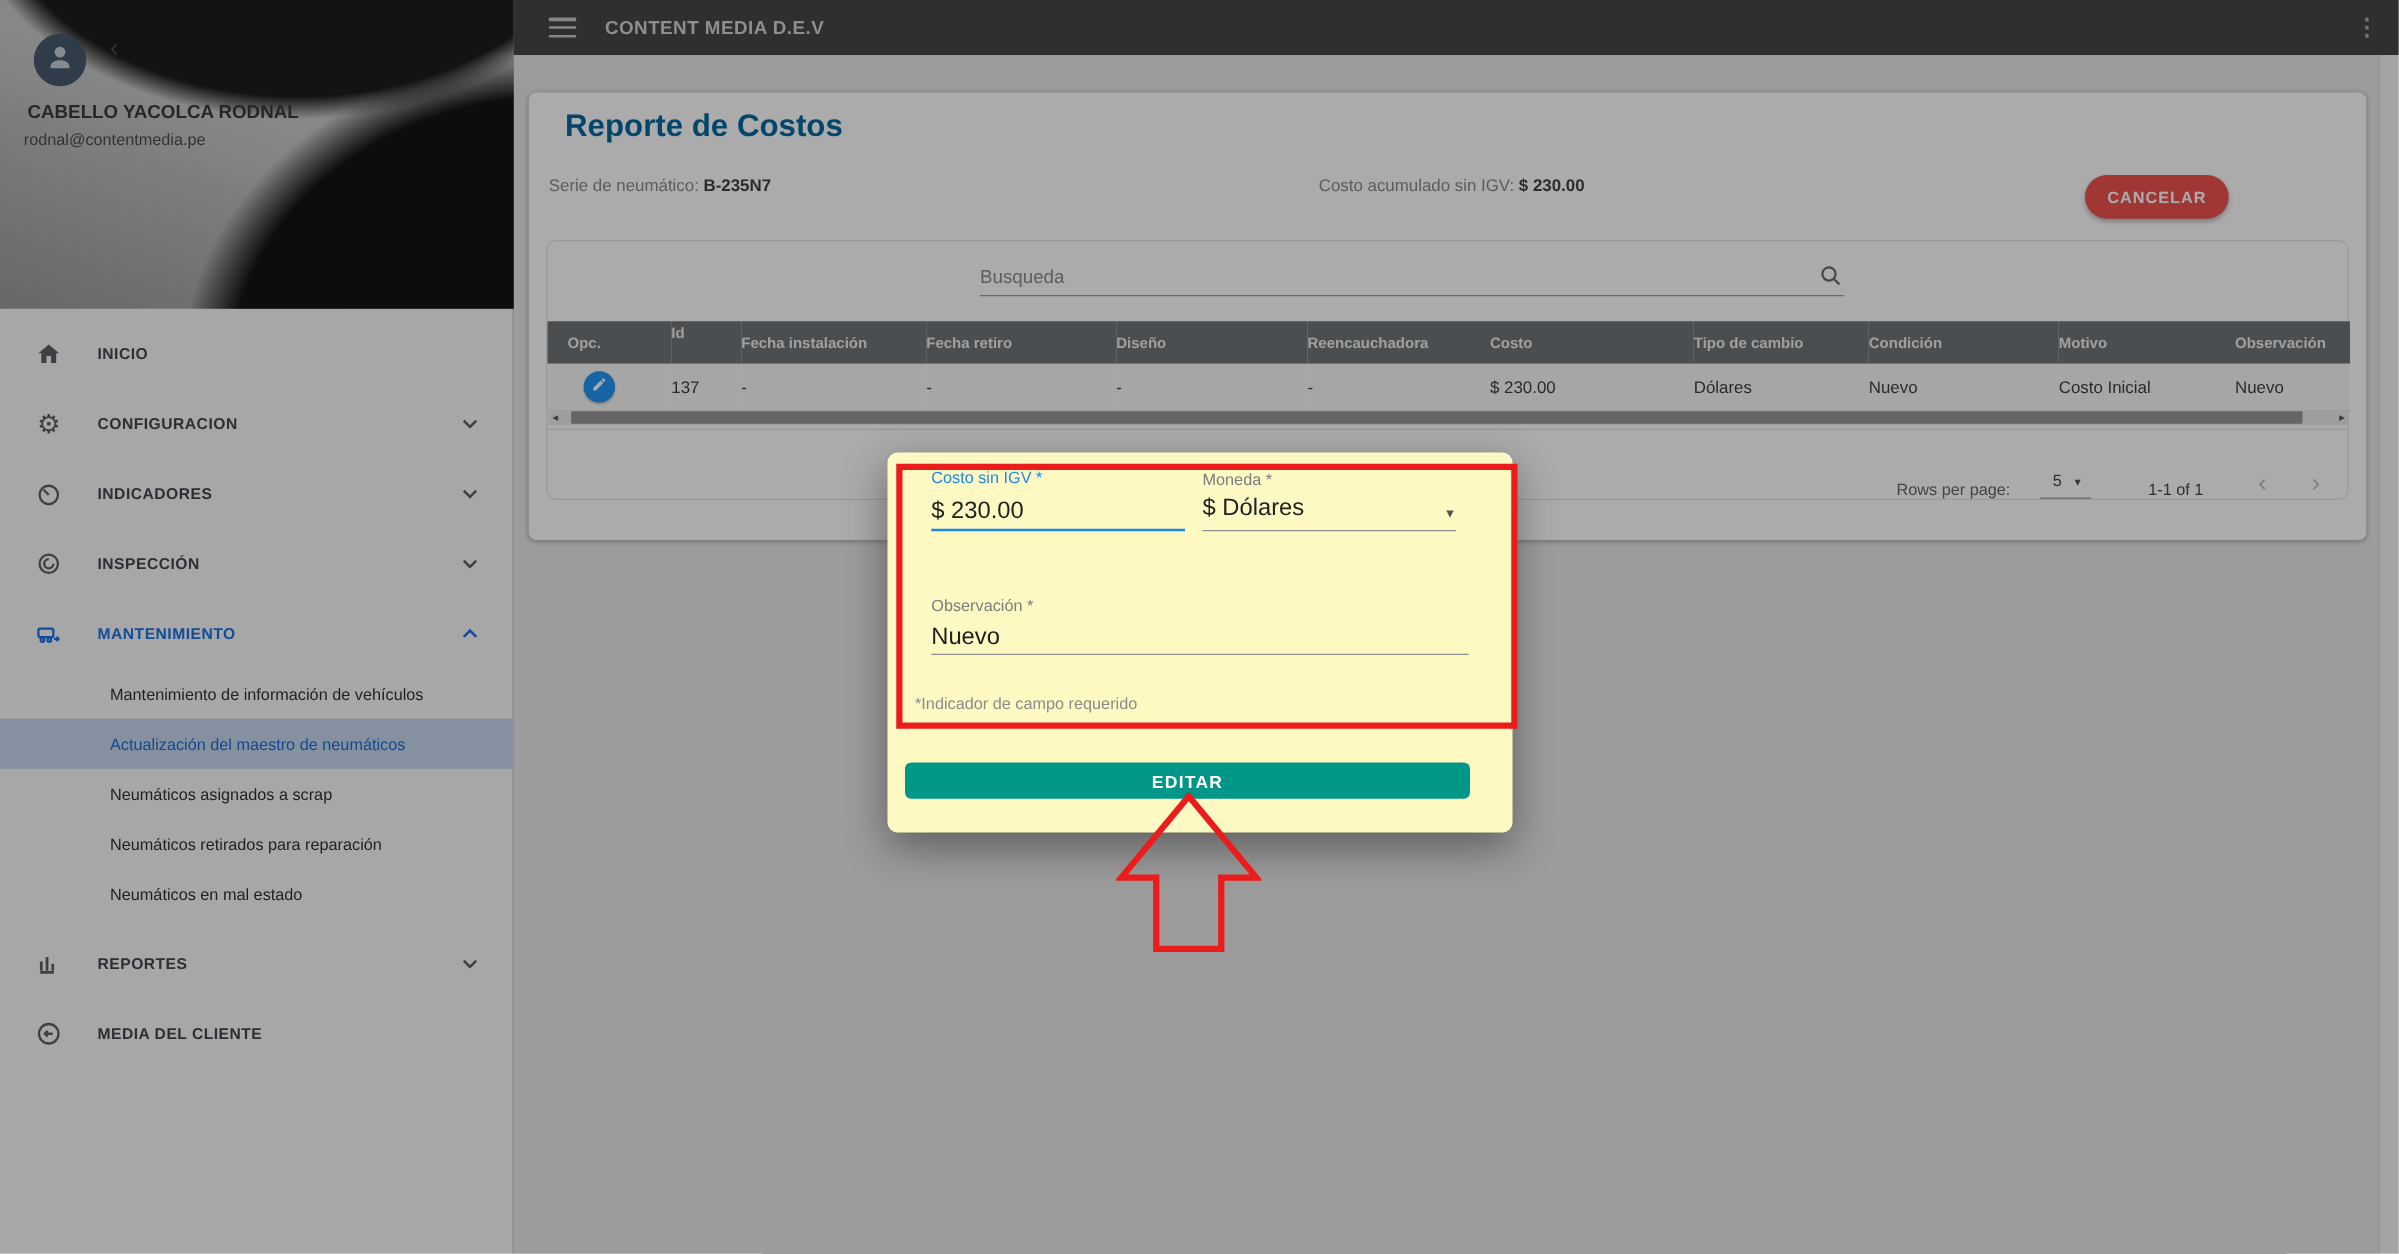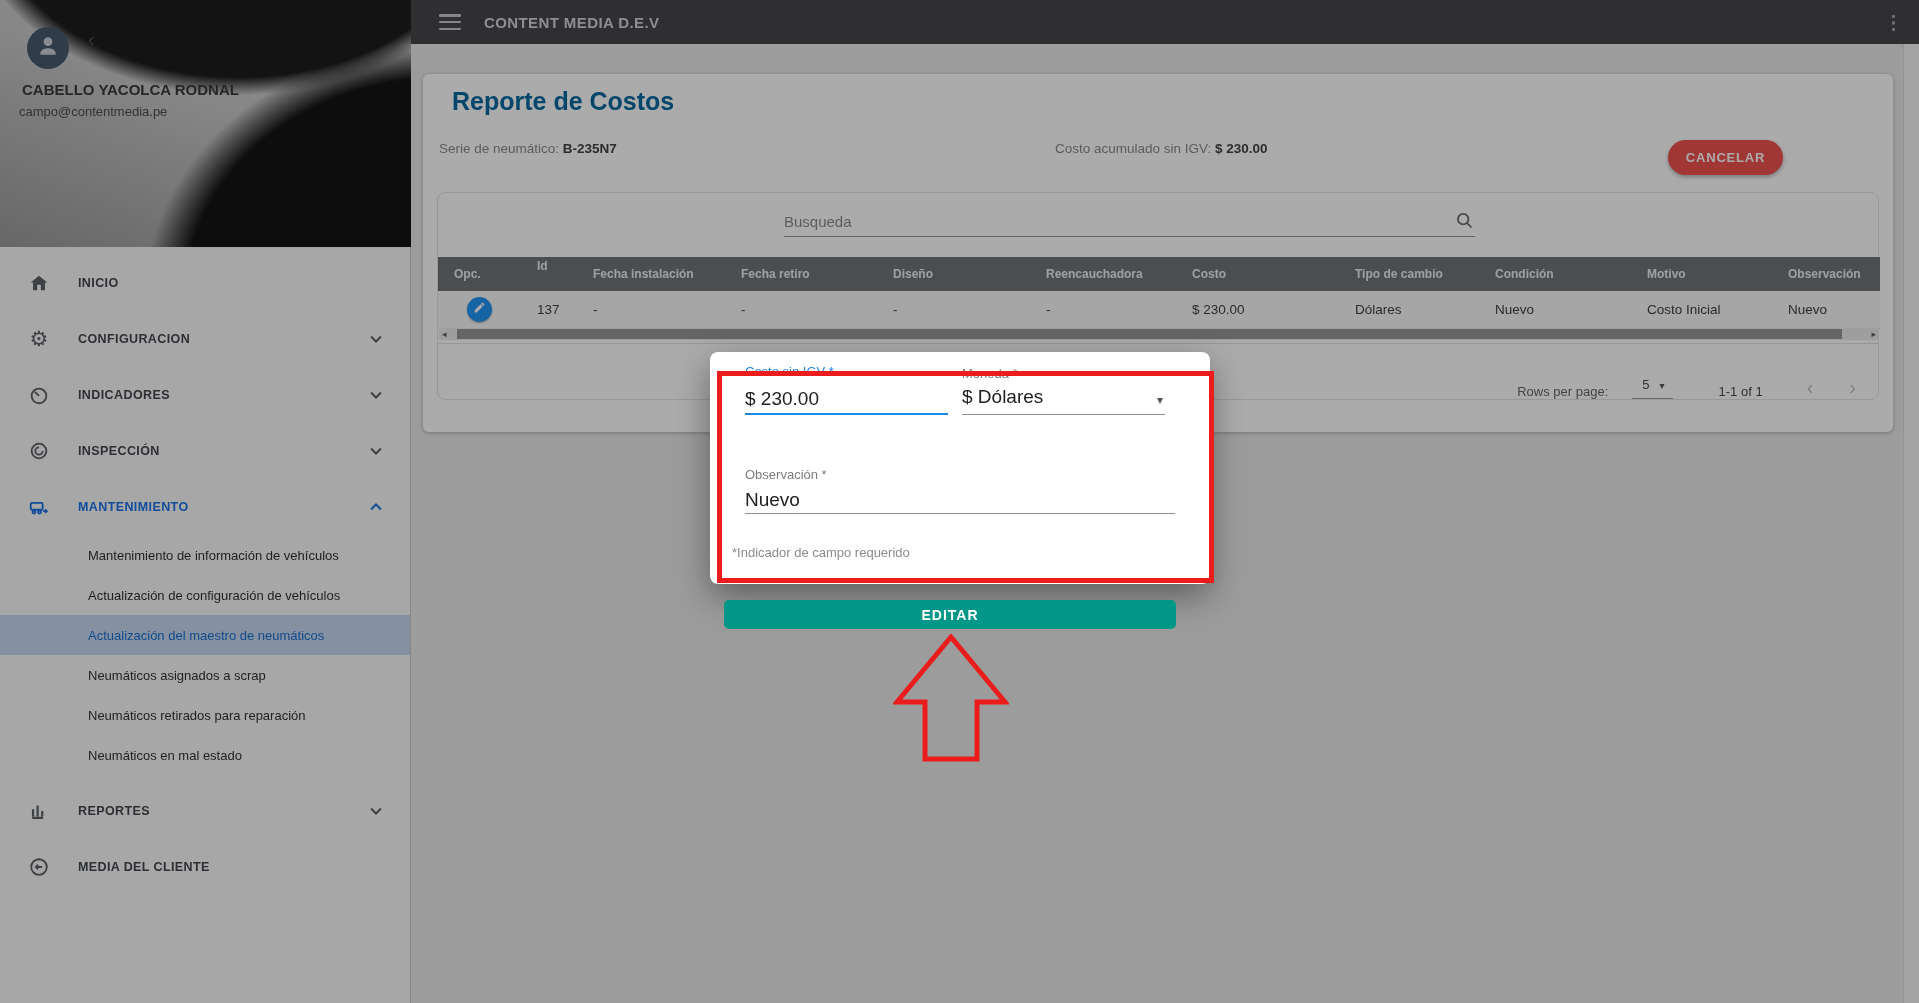--- a/index.html
+++ b/index.html
@@ -70,21 +70,21 @@
   .pg-select{margin-left:24px;border-bottom:1px solid #9a9a9a;padding:2px 8px 6px 10px;color:#4a4a4a;cursor:pointer}
   .pg-select .caret{font-size:10px;color:#555;margin-left:10px}
   .pg-range{margin-left:46px;color:#4a4a4a}
   .pg-prev{margin-left:44px;font-size:20px;color:#bcbcbc;cursor:pointer}
   .pg-next{margin-left:36px;margin-right:14px;font-size:20px;color:#bcbcbc;cursor:pointer}
 
   #scroll-strip{position:absolute;left:1903px;top:44px;width:16px;bottom:0;background:#f5f5f5;border-left:1px solid #dcdcdc;z-index:3;cursor:pointer}
 
   
   #backdrop{position:absolute;inset:0;background:rgba(0,0,0,.33);z-index:40}
-  #modal{position:absolute;left:710px;top:352px;width:500px;height:232px;background:#ffffff;border-radius:8px;box-shadow:0 12px 34px rgba(0,0,0,.4);z-index:50}
+  #modal{position:absolute;left:710px;top:362px;width:500px;height:304px;background:#fef9c3;border-radius:8px;box-shadow:0 12px 34px rgba(0,0,0,.4);z-index:50}
   .fld-label{position:absolute;font-size:13px;color:#7c7c7c}
   .fld-label.blue{color:#1e88e5}
   #costo-input{position:absolute;left:35px;top:32px;width:203px;height:31px;border:none;border-bottom:2px solid #1e88e5;font-family:inherit;font-size:19px;color:#212121;outline:none;background:transparent}
   #moneda-box{position:absolute;left:252px;top:34px;width:203px;height:29px;border-bottom:1px solid #8f8f8f;font-size:19px;color:#212121;cursor:pointer}
   #moneda-box .caret{position:absolute;right:2px;top:7px;font-size:12px;color:#555}
   #obs-input{position:absolute;left:35px;top:135px;width:430px;height:27px;border:none;border-bottom:1px solid #8f8f8f;font-family:inherit;font-size:19px;color:#212121;outline:none;background:transparent}
   .req-note{position:absolute;left:22px;top:193px;font-size:13px;color:#8b8b8b}
   #edit-btn{position:absolute;left:14px;top:248px;width:452px;height:29px;border:none;border-radius:5px;background:#009688;color:#fff;font-family:inherit;font-size:14px;font-weight:700;letter-spacing:1px;cursor:pointer}
   #red-rect{position:absolute;left:717px;top:371px;width:497px;height:212px;border:5px solid #ea1c1c;z-index:60;pointer-events:none}
   #arrow-annot{position:absolute;left:893px;top:634px;z-index:61;pointer-events:none}
@@ -98,21 +98,21 @@
     <div class="profile">
       <div class="avatar">
         <span>
           <svg width="26" height="26" viewBox="0 0 24 24">
               <path fill="#c9cfd9" d="M12 12a4 4 0 1 0 0-8 4 4 0 0 0 0 8Zm0 2c-4 0-7 2-7 4.5V20h14v-1.5C19 16 16 14 12 14Z"></path>
             </svg>
         </span>
       </div>
       <span class="back-chevron">‹</span>
       <div class="name">CABELLO YACOLCA RODNAL</div>
-      <div class="email">campo@contentmedia.pe</div>
+      <div class="email">rodnal@contentmedia.pe</div>
     </div>
 
     <nav>
       <div class="nav-item">
         <span class="ic">
             <svg width="22" height="22" viewBox="0 0 24 24">
               <path fill="currentColor" d="M12 4l9 7.5h-2.5V20h-4.5v-6h-4v6H5.5v-8.5H3z"></path>
             </svg>
           </span>
         <span class="lbl">INICIO</span>
@@ -166,23 +166,20 @@
         <span class="lbl">MANTENIMIENTO</span>
         <span class="chev up">
             <svg width="12" height="8" viewBox="0 0 12 8" fill="none" stroke="currentColor" stroke-width="2">
               <path d="M1 1.5 6 6.5 11 1.5"></path>
             </svg>
           </span>
       </div>
 
       <div class="sub-item">
           <span>Mantenimiento de información de vehículos</span>
-        </div>
-      <div class="sub-item">
-          <span>Actualización de configuración de vehículos</span>
         </div>
       <div class="sub-item selected">
           <span>Actualización del maestro de neumáticos</span>
         </div>
       <div class="sub-item">
           <span>Neumáticos asignados a scrap</span>
         </div>
       <div class="sub-item">
           <span>Neumáticos retirados para reparación</span>
         </div>

